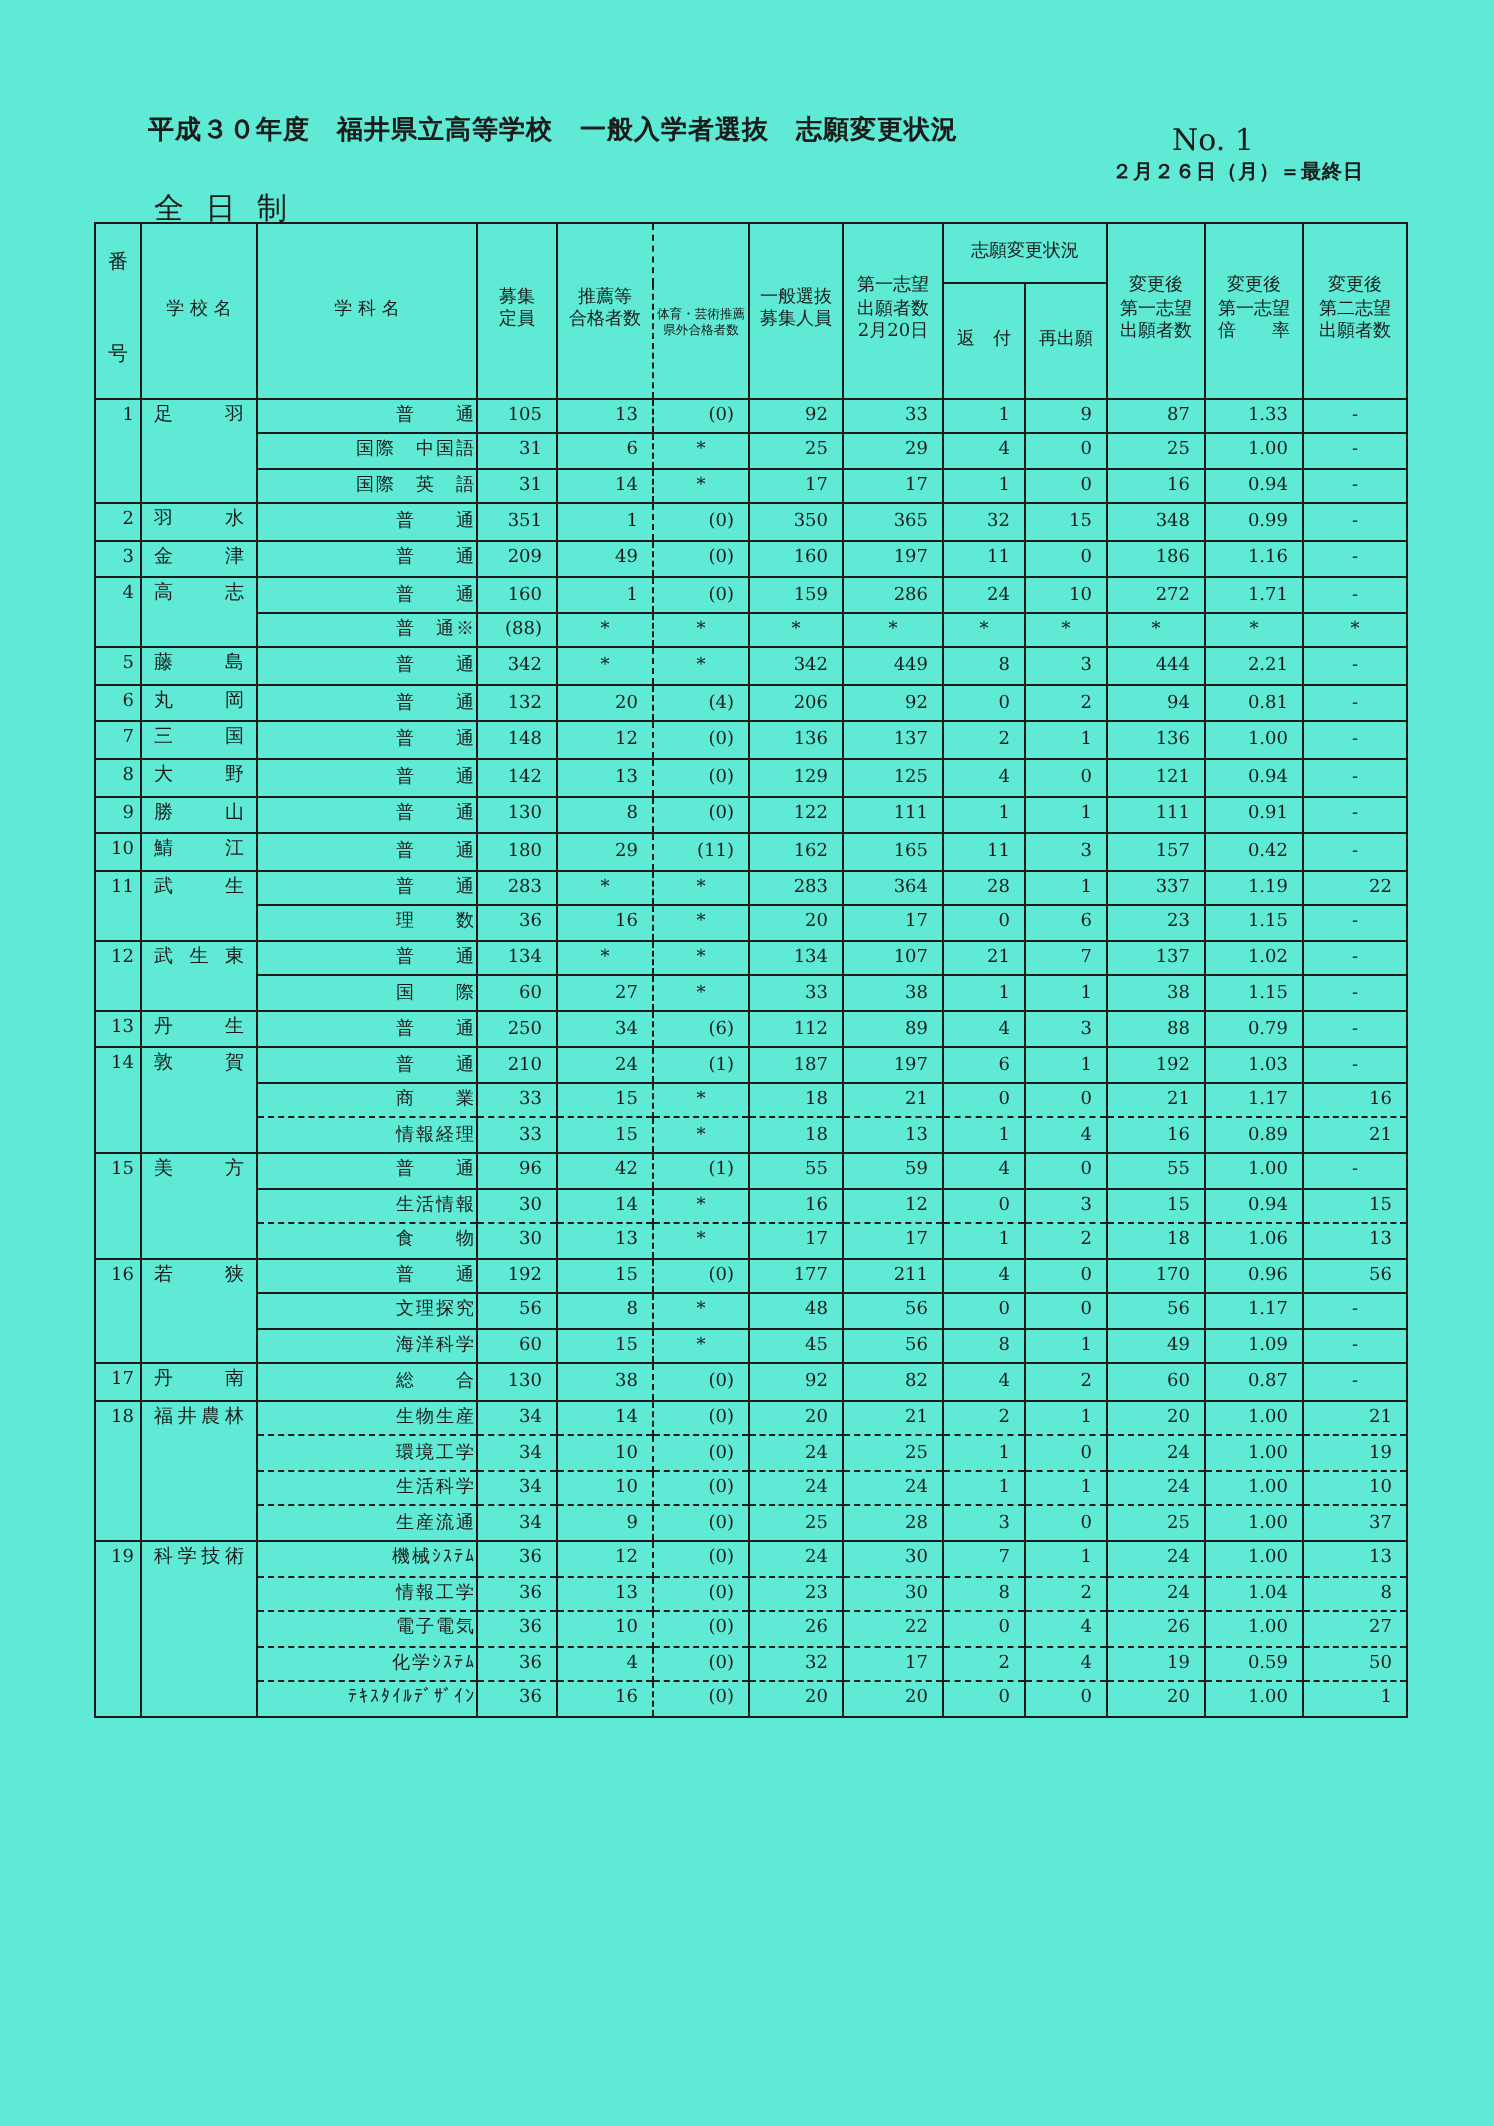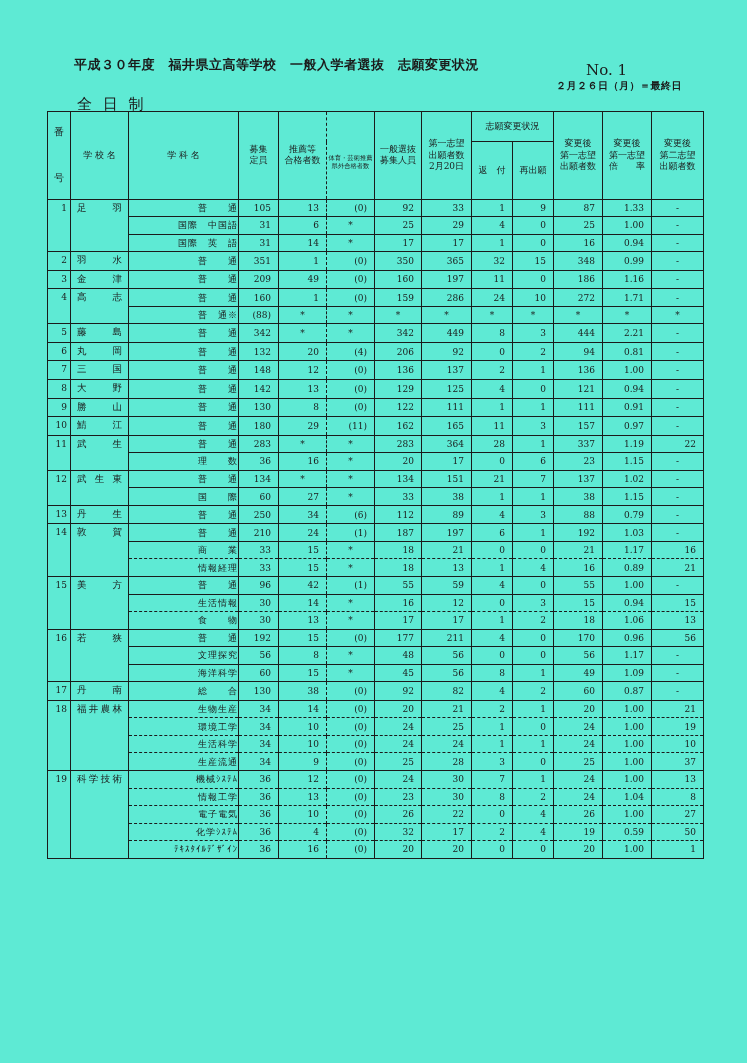--- a/index.html
+++ b/index.html
@@ -337,21 +337,21 @@
           </td>
           <td class="dept">普　　通</td>
           <td class="val">180</td>
           <td class="val">29</td>
           <td class="val dsh">(11)</td>
           <td class="val">162</td>
           <td class="val">165</td>
           <td class="val">11</td>
           <td class="val">3</td>
           <td class="val">157</td>
-          <td class="val">0.97</td>
+          <td class="val">0.42</td>
           <td class="val ctr">-</td>
         </tr>
         <tr>
           <td class="no" rowspan="2">11</td>
           <td class="school" rowspan="2">
             <div class="spread">
               <span>武</span>
               <span>生</span>
             </div>
           </td>
@@ -387,21 +387,21 @@
               <span>武</span>
               <span>生</span>
               <span>東</span>
             </div>
           </td>
           <td class="dept">普　　通</td>
           <td class="val">134</td>
           <td class="val ctr">*</td>
           <td class="val dsh ctr">*</td>
           <td class="val">134</td>
-          <td class="val">151</td>
+          <td class="val">107</td>
           <td class="val">21</td>
           <td class="val">7</td>
           <td class="val">137</td>
           <td class="val">1.02</td>
           <td class="val ctr">-</td>
         </tr>
         <tr>
           <td class="dept">国　　際</td>
           <td class="val">60</td>
           <td class="val">27</td>

